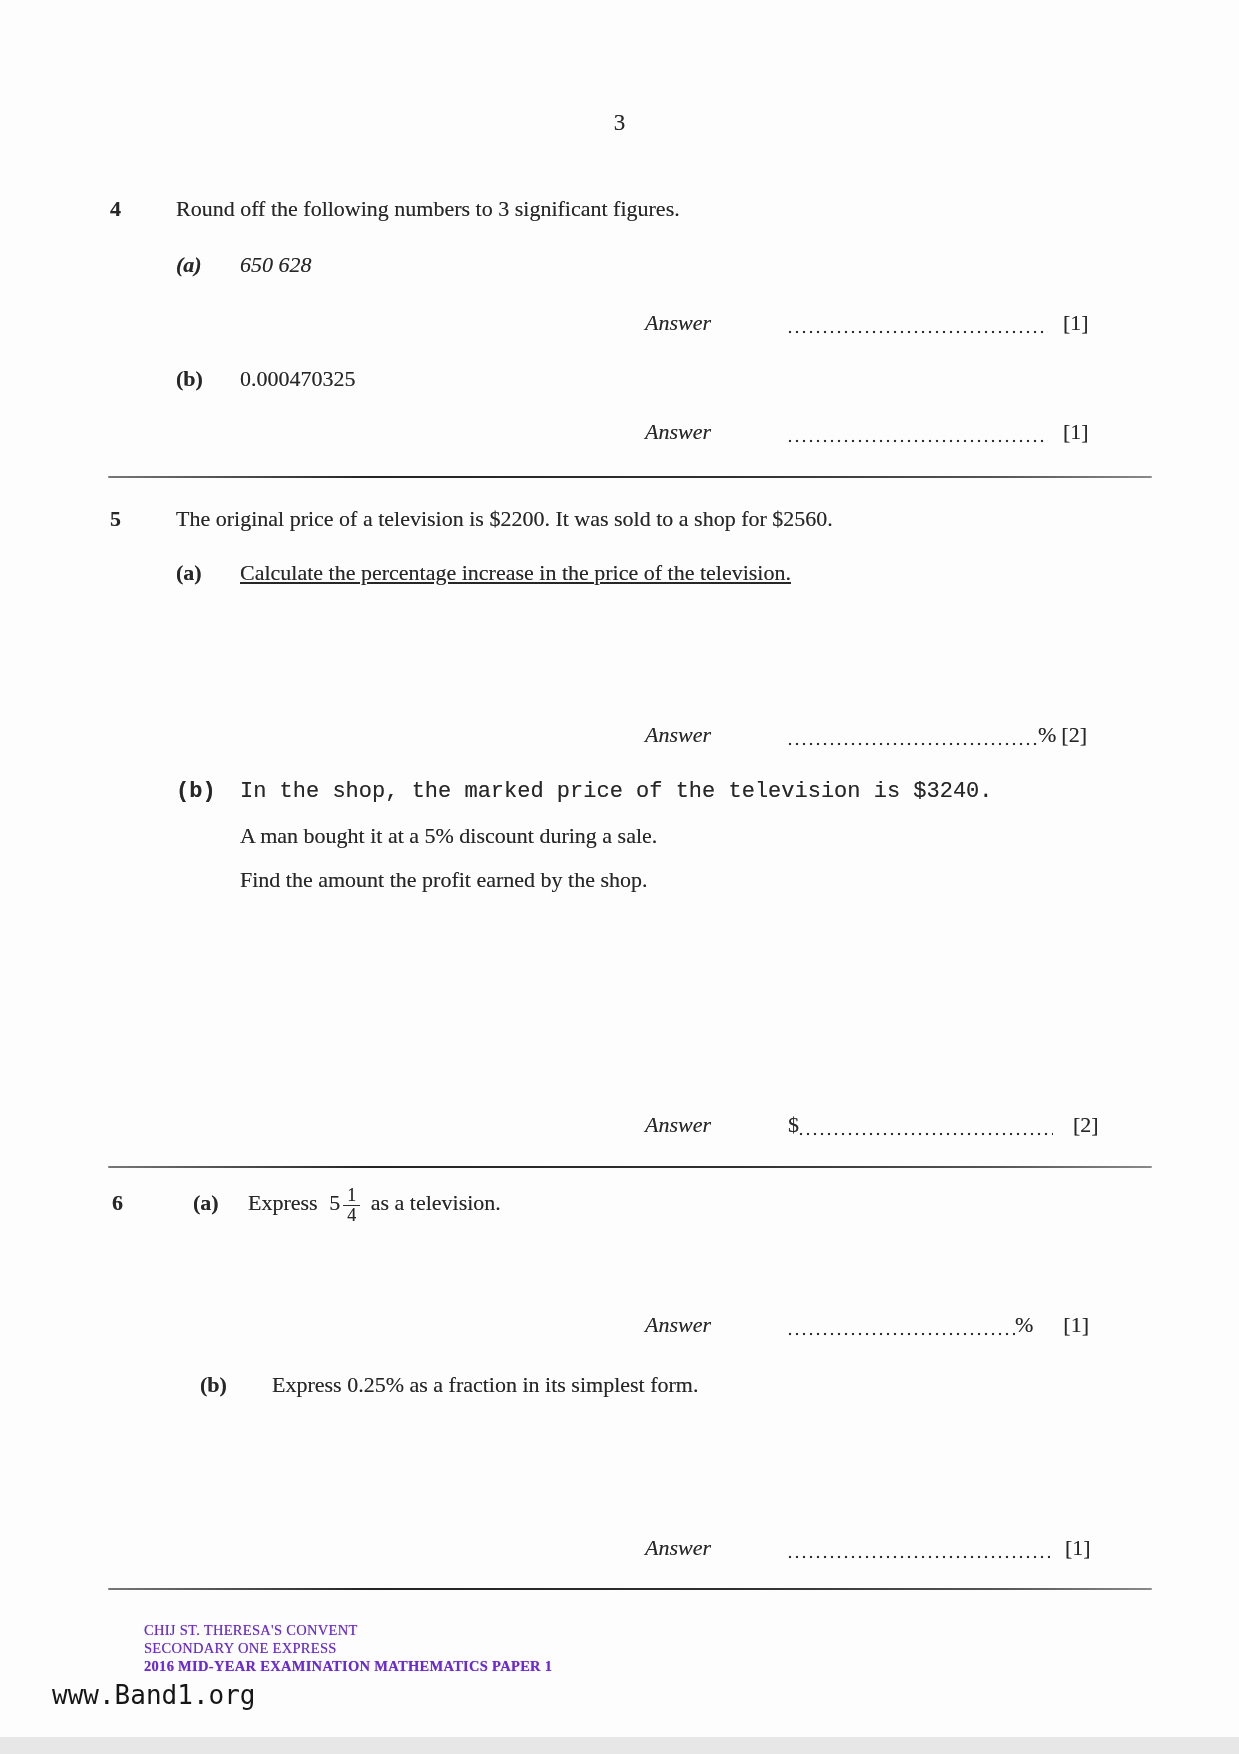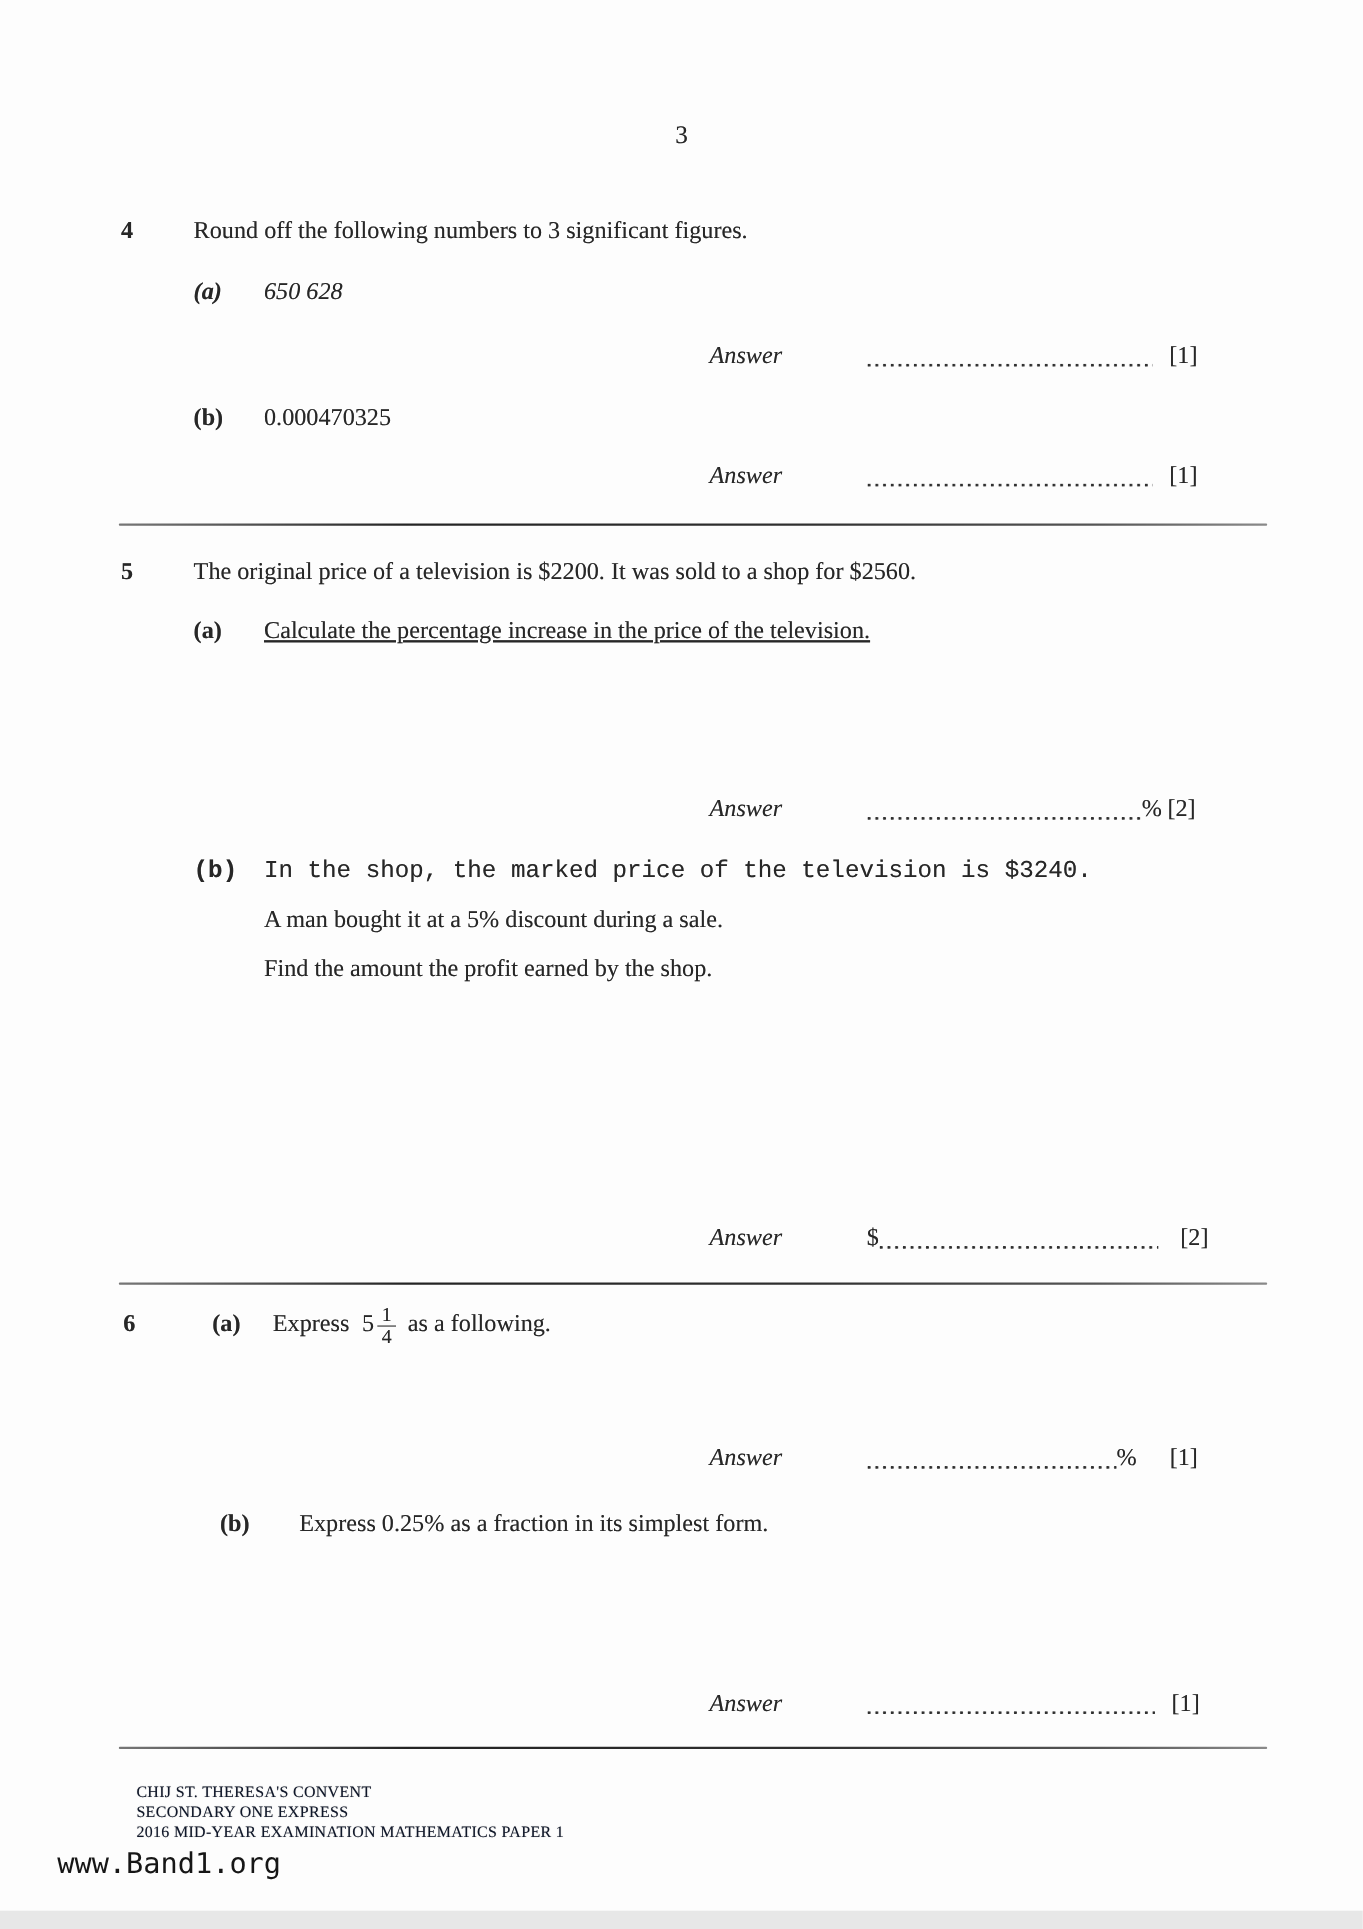--- a/index.html
+++ b/index.html
@@ -82,24 +82,24 @@
   .frac .num, .frac .den {
     display: block;
     font-size: 0.82em;
     line-height: 1.05;
     padding: 0 4px;
   }
   .frac .den { border-top: 1.6px solid #2c2c2c; }
 
   .footer-block {
     position: absolute;
-    left: 124px;
+    left: 144px;
     font-size: 14.5px;
     line-height: 18px;
-    color: #0f172a;
+    color: #6d28d9;
     letter-spacing: 0.3px;
     text-shadow: 0 0 0.8px rgba(80,80,80,0.6);
   }
   .watermark {
     position: absolute;
     left: 52px;
     top: 1680px;
     font-family: "DejaVu Sans Mono", monospace;
     font-size: 26px;
     color: #161616;
@@ -167,21 +167,21 @@
     <span>$</span>
     <span class="dotline w254"></span>
     <span class="marks g20">[2]</span>
   </div>
 
   <div class="divider" style="top:1166px;"></div>
 
   <div class="abs" style="left:112px; top:1186px;">
     <span class="qnum-q6">6</span><span class="plabel-q6a">(a)</span><span>Express</span>
     <span style="margin-left:6px;">5</span><span class="frac"><span class="num">1</span><span class="den">4</span></span>
-    <span>as a following.</span>
+    <span>as a television.</span>
   </div>
   <div class="answer-row" style="top:1312px;">
     <span class="ans-label">Answer</span>
     <span class="dotline w227"></span>
     <span>%</span>
     <span class="marks g30">[1]</span>
   </div>
 
   <div class="abs" style="left:200px; top:1372px;">
     <span class="plabel" style="width:72px;">(b)</span><span>Express 0.25% as a fraction in its simplest form.</span>
@@ -189,19 +189,19 @@
   <div class="answer-row" style="top:1535px;">
     <span class="ans-label">Answer</span>
     <span class="dotline w262"></span>
     <span class="marks g15">[1]</span>
   </div>
 
   <div class="divider" style="top:1588px;"></div>
 
   <div class="footer-block" style="top:1621px;">CHIJ ST. THERESA'S CONVENT</div>
   <div class="footer-block" style="top:1639px;">SECONDARY ONE EXPRESS</div>
-  <div class="footer-block" style="top:1657px;">2016 MID-YEAR EXAMINATION MATHEMATICS PAPER 1</div>
+  <div class="footer-block" style="top:1657px;font-weight:bold;">2016 MID-YEAR EXAMINATION MATHEMATICS PAPER 1</div>
 
   <div class="watermark">www.Band1.org</div>
 
   <div class="bottom-bar"></div>
 
 </div>
 
 </body></html>

